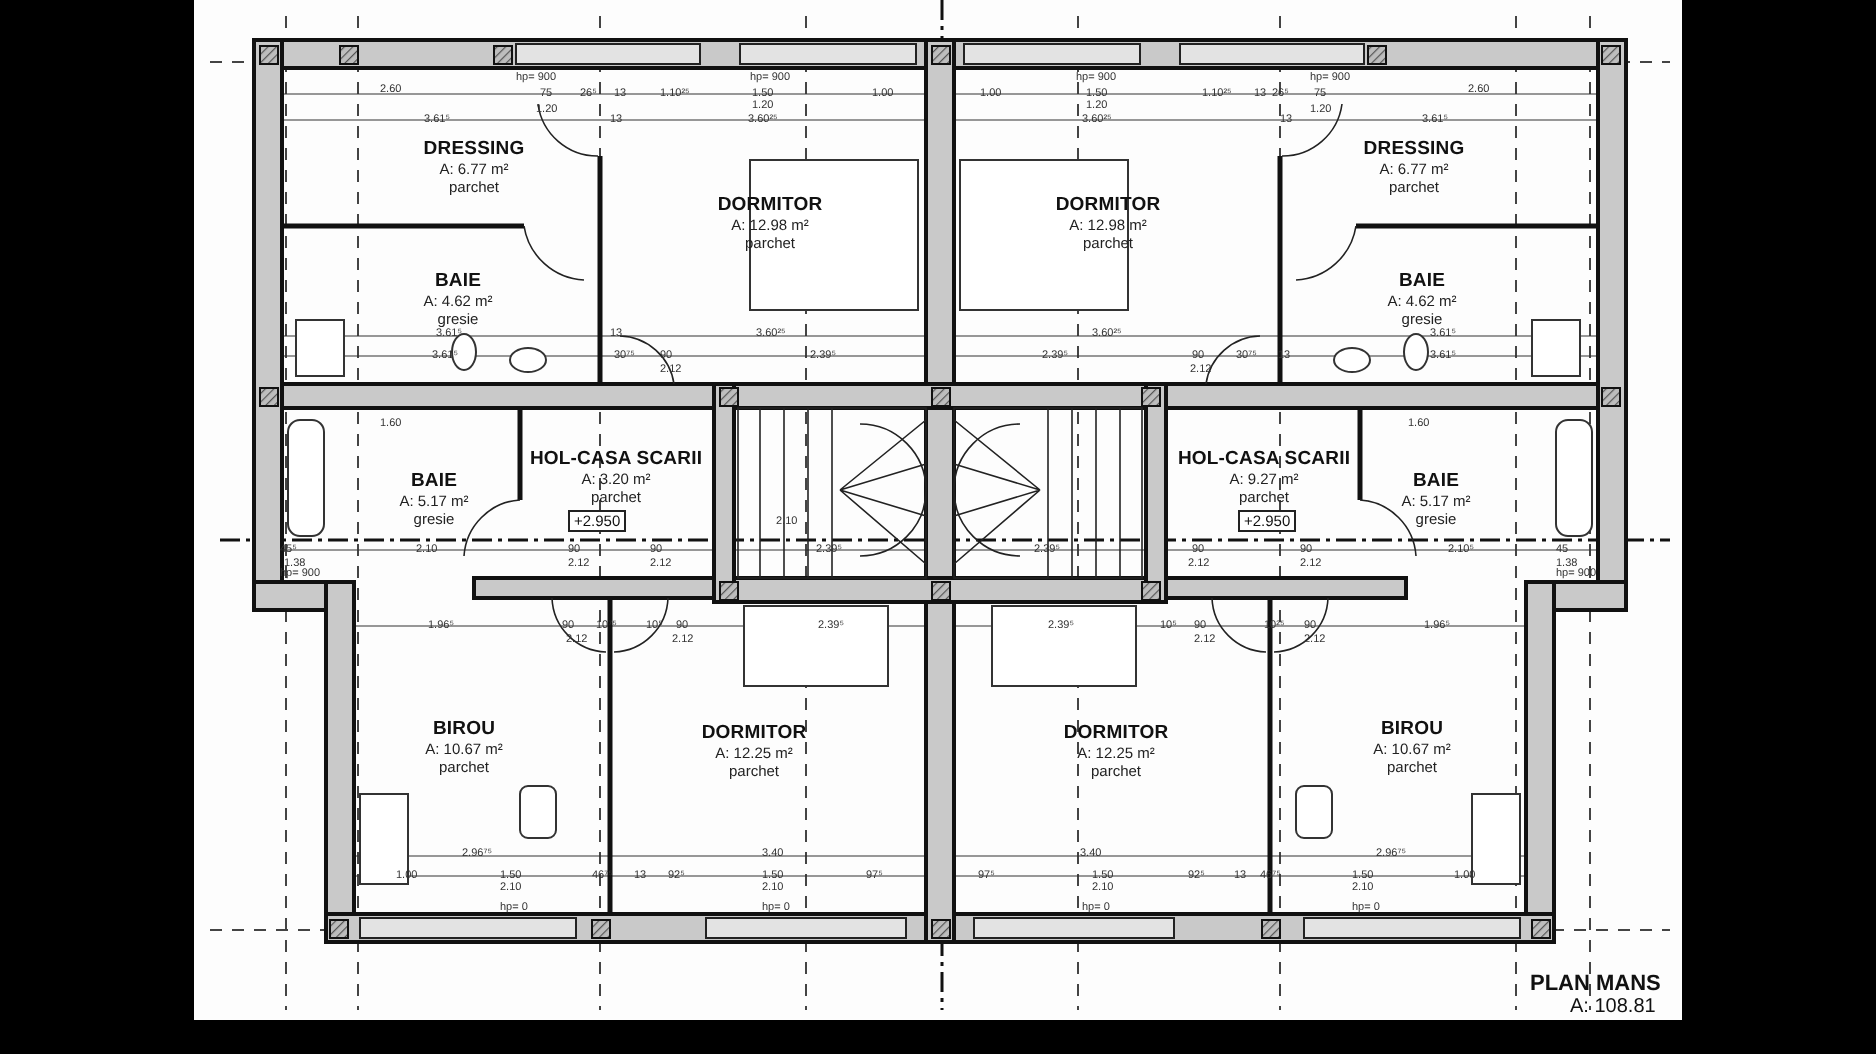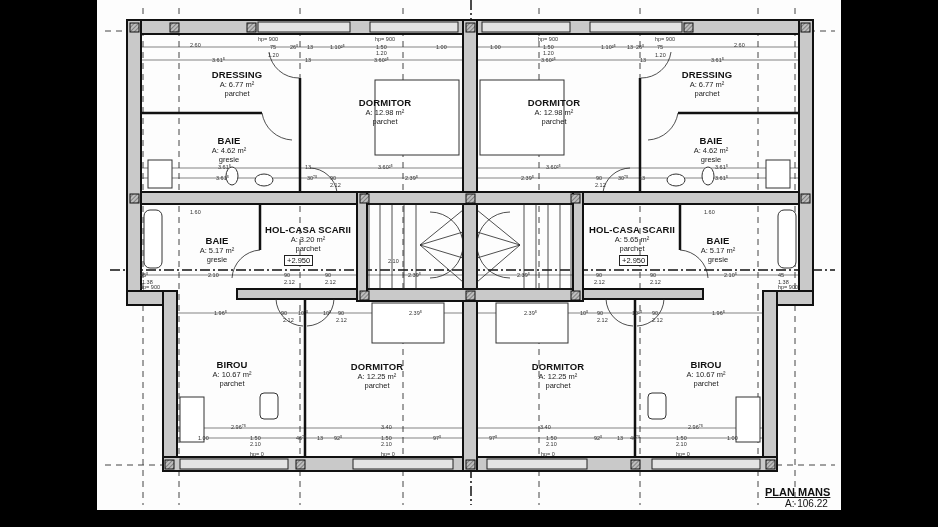--- a/index.html
+++ b/index.html
@@ -6,21 +6,21 @@
   body{width:938px;height:527px;position:relative;overflow:hidden;font-family:"Liberation Sans",sans-serif;}
   #page{position:absolute;left:97px;top:0;width:744px;height:510px;background:#fdfdfd;}
   #page-bottom-edge{position:absolute;left:97px;top:510px;width:744px;height:17px;background:#000;}
   svg{position:absolute;left:0;top:0;}
   .room-label{position:absolute;text-align:center;color:#111;line-height:1.15;transform:translateX(-50%);white-space:nowrap;}
   .room-name{font-weight:bold;font-size:9.5px;letter-spacing:0.1px;}
   .room-area,.room-floor{font-size:7.5px;color:#222;}
   .elev{position:absolute;font-size:7.5px;border:1px solid #222;padding:0 2px;line-height:9px;background:#fff;color:#111;}
   .dim{position:absolute;font-size:5.5px;color:#333;white-space:nowrap;}
   #title-block{position:absolute;left:765px;top:486px;color:#111;}
-  #title-block .t1{font-weight:bold;font-size:11px;text-decoration:underline;}
+  #title-block .t1{font-weight:bold;font-size:11px;}
   #title-block .t2{font-size:10px;margin-left:20px;}
 </style>
 </head>
 <body>
 
 <div id="page"></div>
 <div id="page-bottom-edge"></div>
 
 <svg width="938" height="527" viewBox="0 0 938 527">
   <defs>
@@ -217,21 +217,21 @@
       <div class="room-area">A: 5.17 m²</div>
       <div class="room-floor">gresie</div>
     </div>
     <div class="room-label" style="left: 308px; top: 225px;">
       <div class="room-name">HOL-CASA SCARII</div>
       <div class="room-area">A: 3.20 m²</div>
       <div class="room-floor">parchet</div>
     </div>
     <div class="room-label" style="left: 632px; top: 225px;">
       <div class="room-name">HOL-CASA SCARII</div>
-      <div class="room-area">A: 5.65 m²</div>
+      <div class="room-area">A: 9.27 m²</div>
       <div class="room-floor">parchet</div>
     </div>
     <div class="room-label" style="left: 718px; top: 236px;">
       <div class="room-name">BAIE</div>
       <div class="room-area">A: 5.17 m²</div>
       <div class="room-floor">gresie</div>
     </div>
     <div class="room-label" style="left: 232px; top: 360px;">
       <div class="room-name">BIROU</div>
       <div class="room-area">A: 10.67 m²</div>
@@ -362,14 +362,14 @@
     <div class="dim" style="left: 688px; top: 424px;">2.96⁷⁵</div>
     <div class="dim" style="left: 676px; top: 435px;">1.50</div>
     <div class="dim" style="left: 676px; top: 441px;">2.10</div>
     <div class="dim" style="left: 727px; top: 435px;">1.00</div>
     <div class="dim" style="left: 541px; top: 451px;">hp= 0</div>
     <div class="dim" style="left: 676px; top: 451px;">hp= 0</div>
   </div>
 
 <div id="title-block">
   <div class="t1">PLAN MANS</div>
-  <div class="t2">A: 106.22</div>
+  <div class="t2">A: 108.81</div>
 </div>
 
 </body></html>

